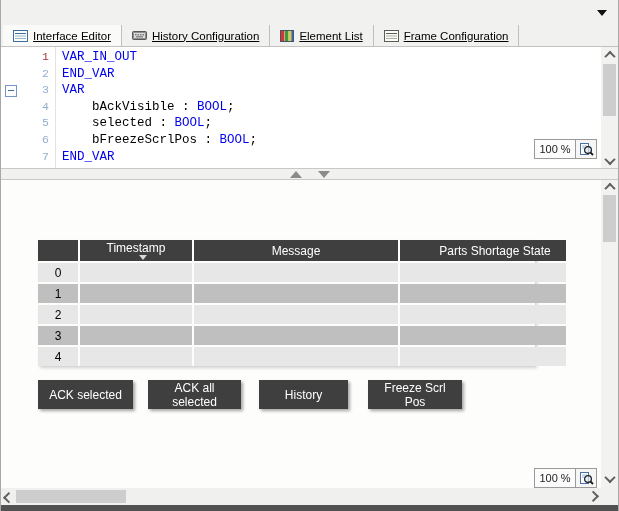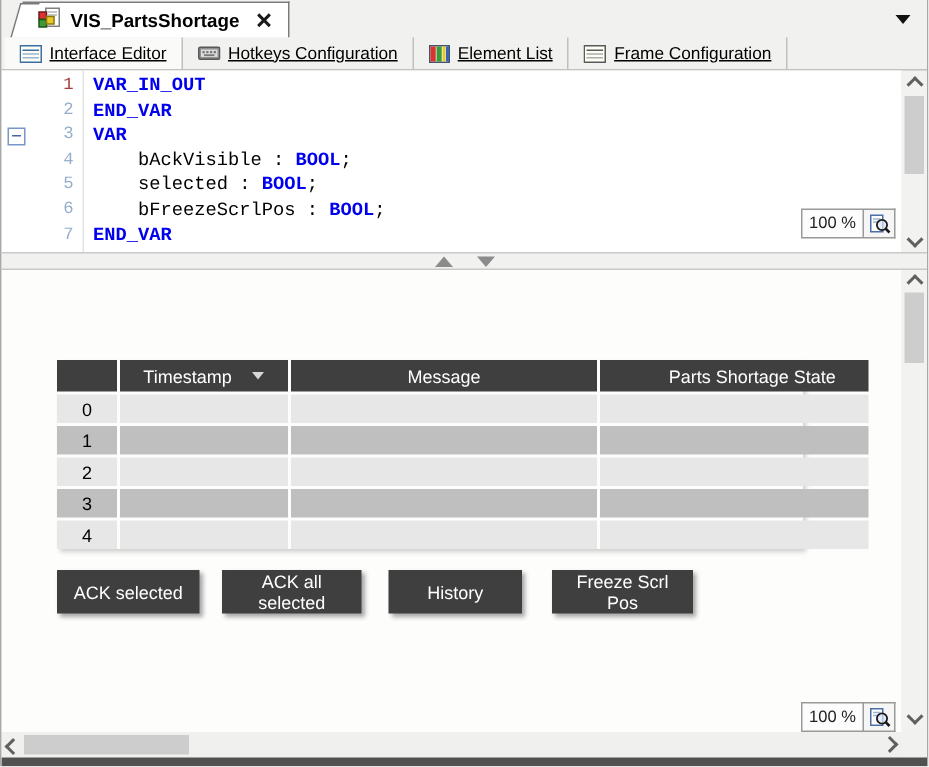--- a/index.html
+++ b/index.html
@@ -28,21 +28,21 @@
   .sub-tab .ico{display:inline-block;line-height:0;}
   
   .editor{position:absolute;left:0;top:47px;width:600px;height:121px;background:#FFFFFF;overflow:hidden;}
   .gutter-sep{position:absolute;left:54px;top:0;bottom:0;width:1px;background:#E3E3E3;}
   .code-lines{position:absolute;left:0;top:2px;right:0;}
   .code-line{display:flex;height:16.6px;line-height:16.6px;padding-left:22px;
     font-family:"Liberation Mono",monospace;font-size:12.5px;}
   .ln{width:26px;text-align:right;color:#94AECB;font-size:11.5px;flex:none;}
   .ln.cur{color:#A33B3B;}
   .code{white-space:pre;padding-left:13px;color:#000;}
-  .code .kw{color:#0000EE;font-weight:bold;}
+  .code .kw{color:#0000EE;font-weight:normal;}
   .code .id{color:#000;}
   .fold-box{position:absolute;left:4px;top:38px;width:10px;height:10px;background:#fff;
     border:1px solid #7996C9;}
   .fold-box::after{content:'';position:absolute;left:2px;top:4px;width:6px;height:1px;background:#46679C;}
   
   .zoom-ctrl{position:absolute;display:flex;align-items:stretch;height:20px;}
   .zoom-ctrl.editor-pos{left:533px;top:139px;} .zoom-ctrl.viz-pos{left:533px;top:468px;}
   .zoom-box{width:40px;background:#FCFCFC;border:1px solid #9A9A9A;font-size:11px;color:#222;
     display:flex;align-items:center;justify-content:center;}
   .mag-btn{width:20px;background:#F6F6F6;border:1px solid #9A9A9A;border-left:none;
@@ -70,53 +70,39 @@
     border-top:1px solid #C9C9C9;border-bottom:1px solid #C9C9C9;box-sizing:border-box;
     display:flex;align-items:center;justify-content:center;gap:16px;}
   .tri-up{width:0;height:0;border-left:6px solid transparent;border-right:6px solid transparent;border-bottom:7px solid #8B8B8B;}
   .tri-down{width:0;height:0;border-left:6px solid transparent;border-right:6px solid transparent;border-top:7px solid #8B8B8B;}
   
   .viz{position:absolute;left:0;top:180px;width:600px;height:308px;background:#FDFDFC;overflow:hidden;}
   .viz-table{position:absolute;left:37px;top:60px;width:497px;}
   .trow{display:flex;}
   .tcell{flex:none;display:flex;align-items:center;justify-content:center;margin-right:2px;box-sizing:border-box;}
   .tcell:last-child{margin-right:0;}
-  .c0{width:40px;} .c1{width:112px;} .c2{width:204px;} .c3{width:179px;padding-left:24px;}
+  .c0{width:40px;} .c1{width:112px;flex-direction:column;} .c2{width:204px;} .c3{width:166px;padding-left:24px;}
   .thead .tcell{height:21px;background:#3F3F3F;color:#FFF;font-size:12px;}
   .tbody .trow{margin-top:2px;}
   .tbody .tcell{height:19px;font-size:12px;color:#000;}
   .tbody .trow.light .tcell{background:#E7E7E7;}
   .tbody .trow.dark .tcell{background:#BFBFBF;}
   .viz-table{box-shadow:2px 2px 3px rgba(0,0,0,0.18);}
   .sort-arrow{width:0;height:0;border-left:4px solid transparent;border-right:4px solid transparent;
     border-top:5px solid #D8D8D8;margin-left:14px;}
   .viz-btn{position:absolute;top:200px;height:29px;background:#3F3F3F;color:#FFF;font-size:12px;
     display:flex;align-items:center;justify-content:center;box-shadow:2px 2px 3px rgba(0,0,0,0.35);
     font-family:"Liberation Sans",sans-serif;border:none;}
 </style>
 </head>
 <body>
 
 <div class="window">
 
   <div class="doc-tab-bar">
-    <div class="doc-tab">
-      <span class="ico">
-        <svg width="16" height="15" viewBox="0 0 16 15">
-          <rect x="5.5" y="1.5" width="9" height="12" fill="#fff" stroke="#808080"></rect>
-          <line x1="7" y1="4" x2="13" y2="4" stroke="#B5B5B5"></line>
-          <line x1="7" y1="6" x2="13" y2="6" stroke="#B5B5B5"></line>
-          <rect x="1" y="4" width="5" height="5" fill="#D83431" stroke="#6d1a18"></rect>
-          <rect x="1" y="9" width="5" height="5" fill="#3D9B35" stroke="#1e5419"></rect>
-          <rect x="6" y="7" width="5" height="5" fill="#E8C927" stroke="#8a7710"></rect>
-        </svg>
-      </span>
-      <span class="doc-tab-title">VIS_PartsShortage</span>
-      <span class="close-icon"></span>
-    </div>
     <span class="overflow-arrow"></span>
   </div>
 
   <div class="sub-tabs">
     <div class="sub-tab active">
       <span class="ico">
         <svg width="15" height="12" viewBox="0 0 15 12">
           <rect x="0.5" y="0.5" width="14" height="11" fill="#FDFDF4" stroke="#3B6EA5"></rect>
           <line x1="2" y1="3.5" x2="13" y2="3.5" stroke="#3B6EA5"></line>
           <line x1="2" y1="6" x2="13" y2="6" stroke="#9AB4D2"></line>
@@ -130,21 +116,21 @@
         <svg width="15" height="11" viewBox="0 0 15 11">
           <rect x="0.5" y="1.5" width="14" height="8" rx="1" fill="#8F8F8F" stroke="#585858"></rect>
           <rect x="2" y="3" width="11" height="5" fill="#DCDCDC"></rect>
           <rect x="3" y="4" width="1.5" height="1.5" fill="#7a7a7a"></rect>
             <rect x="5.5" y="4" width="1.5" height="1.5" fill="#7a7a7a"></rect>
           <rect x="8" y="4" width="1.5" height="1.5" fill="#7a7a7a"></rect>
             <rect x="10.5" y="4" width="1.5" height="1.5" fill="#7a7a7a"></rect>
           <rect x="4" y="6.2" width="7" height="1.2" fill="#7a7a7a"></rect>
         </svg>
       </span>
-      <span>Hotkeys Configuration</span>
+      <span>History Configuration</span>
     </div>
     <div class="sub-tab">
       <span class="ico">
         <svg width="14" height="12" viewBox="0 0 14 12">
           <rect x="0.5" y="0.5" width="13" height="11" fill="#fff" stroke="#44546A"></rect>
           <rect x="1" y="1" width="3.5" height="10" fill="#D83431"></rect>
           <rect x="5" y="1" width="3.5" height="10" fill="#3D9B35"></rect>
           <rect x="9" y="1" width="2" height="10" fill="#E8C927"></rect>
           <rect x="11.3" y="1" width="2" height="10" fill="#3A62B5"></rect>
         </svg>

